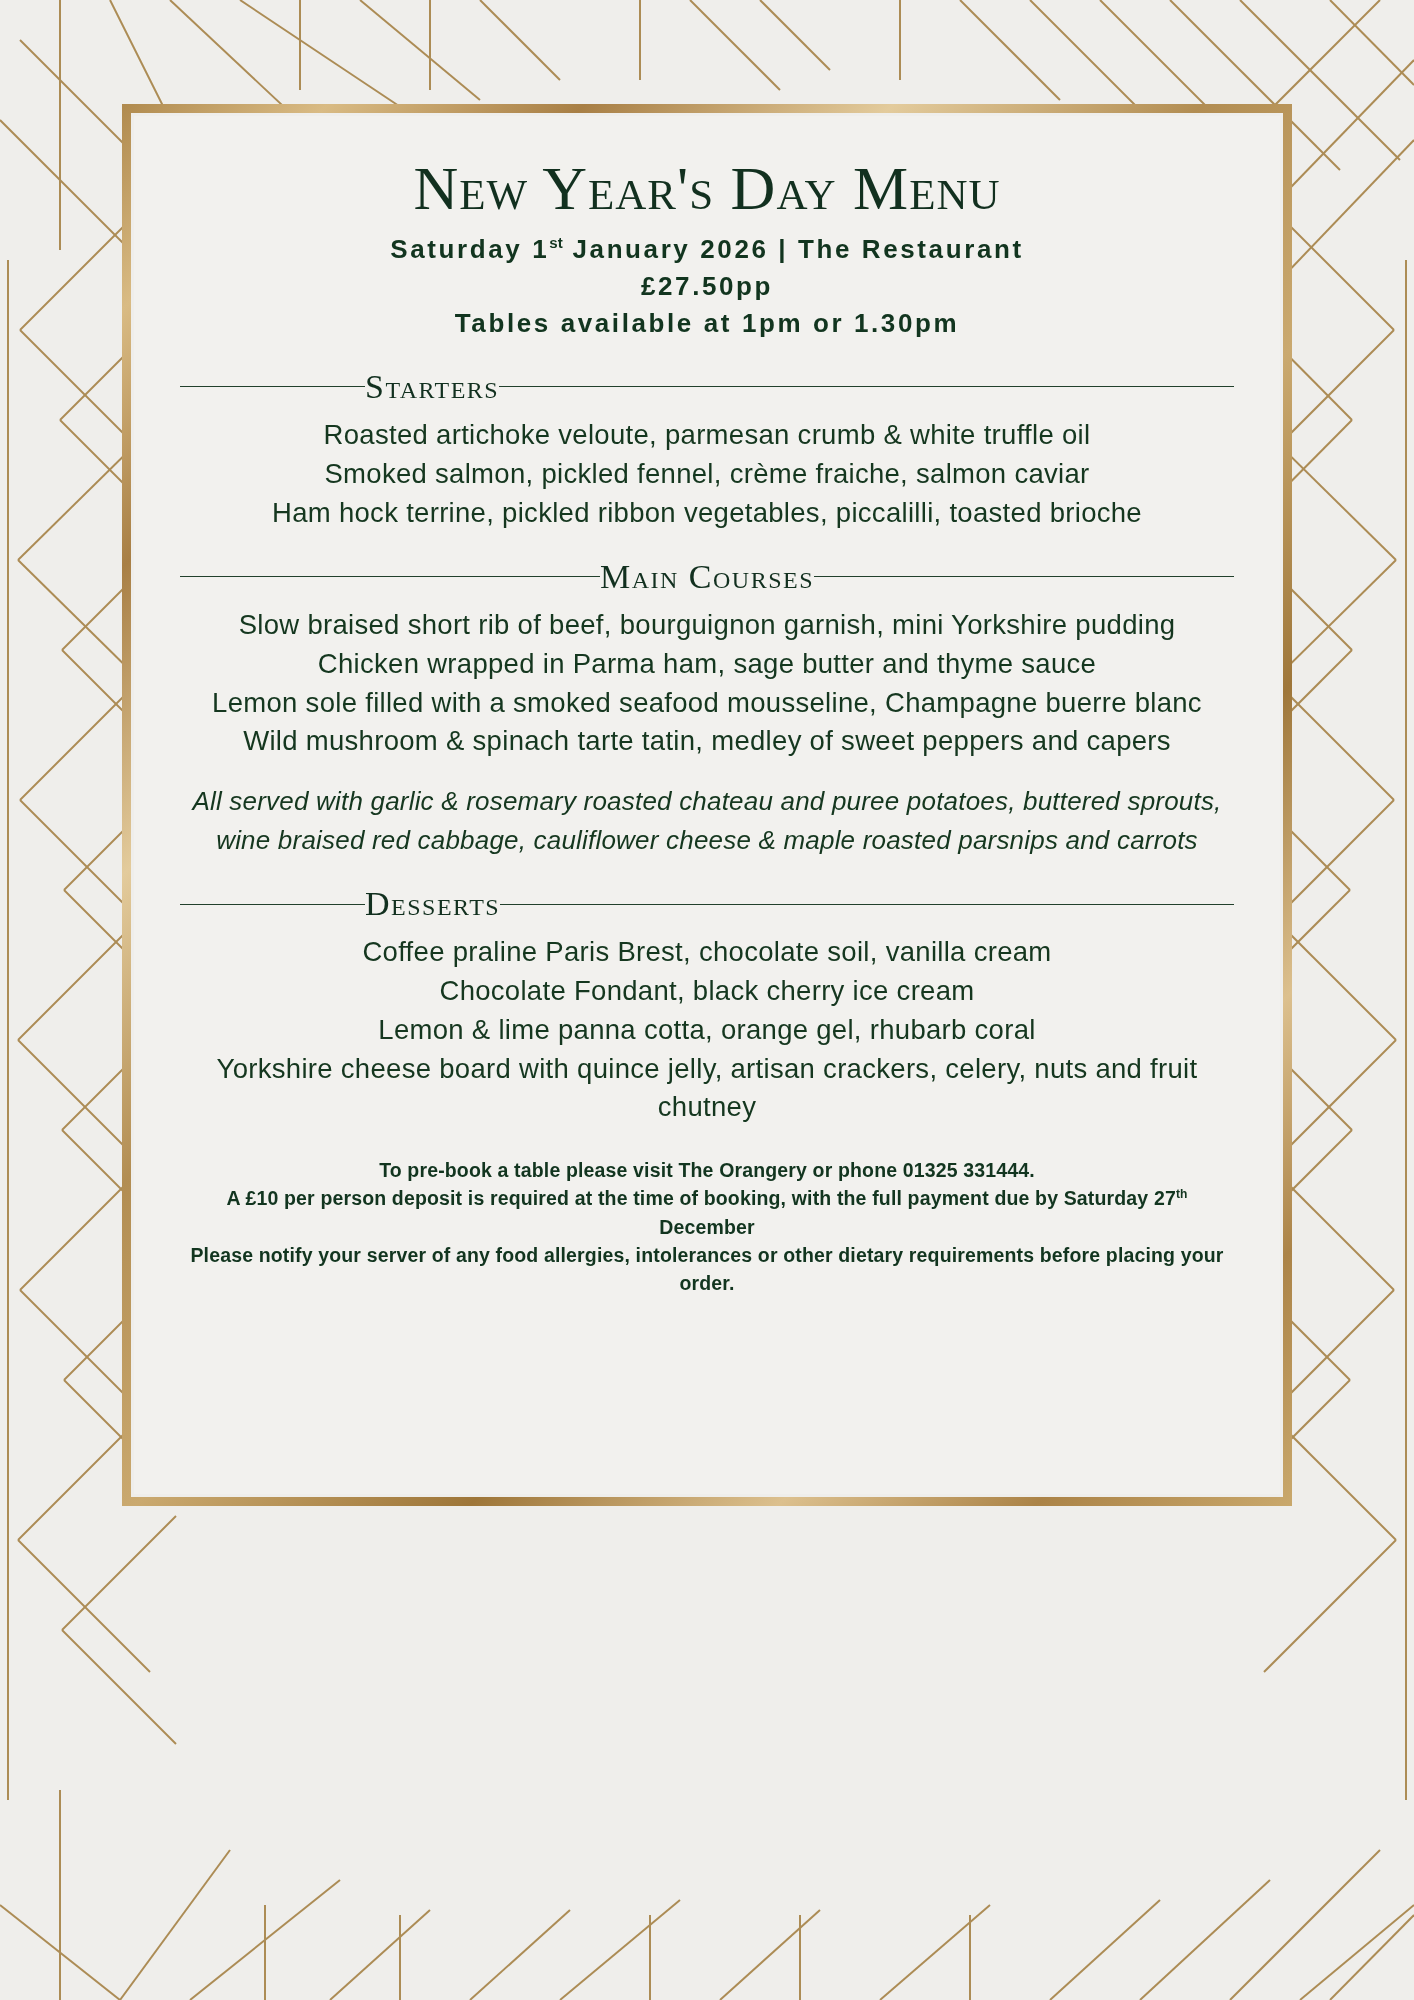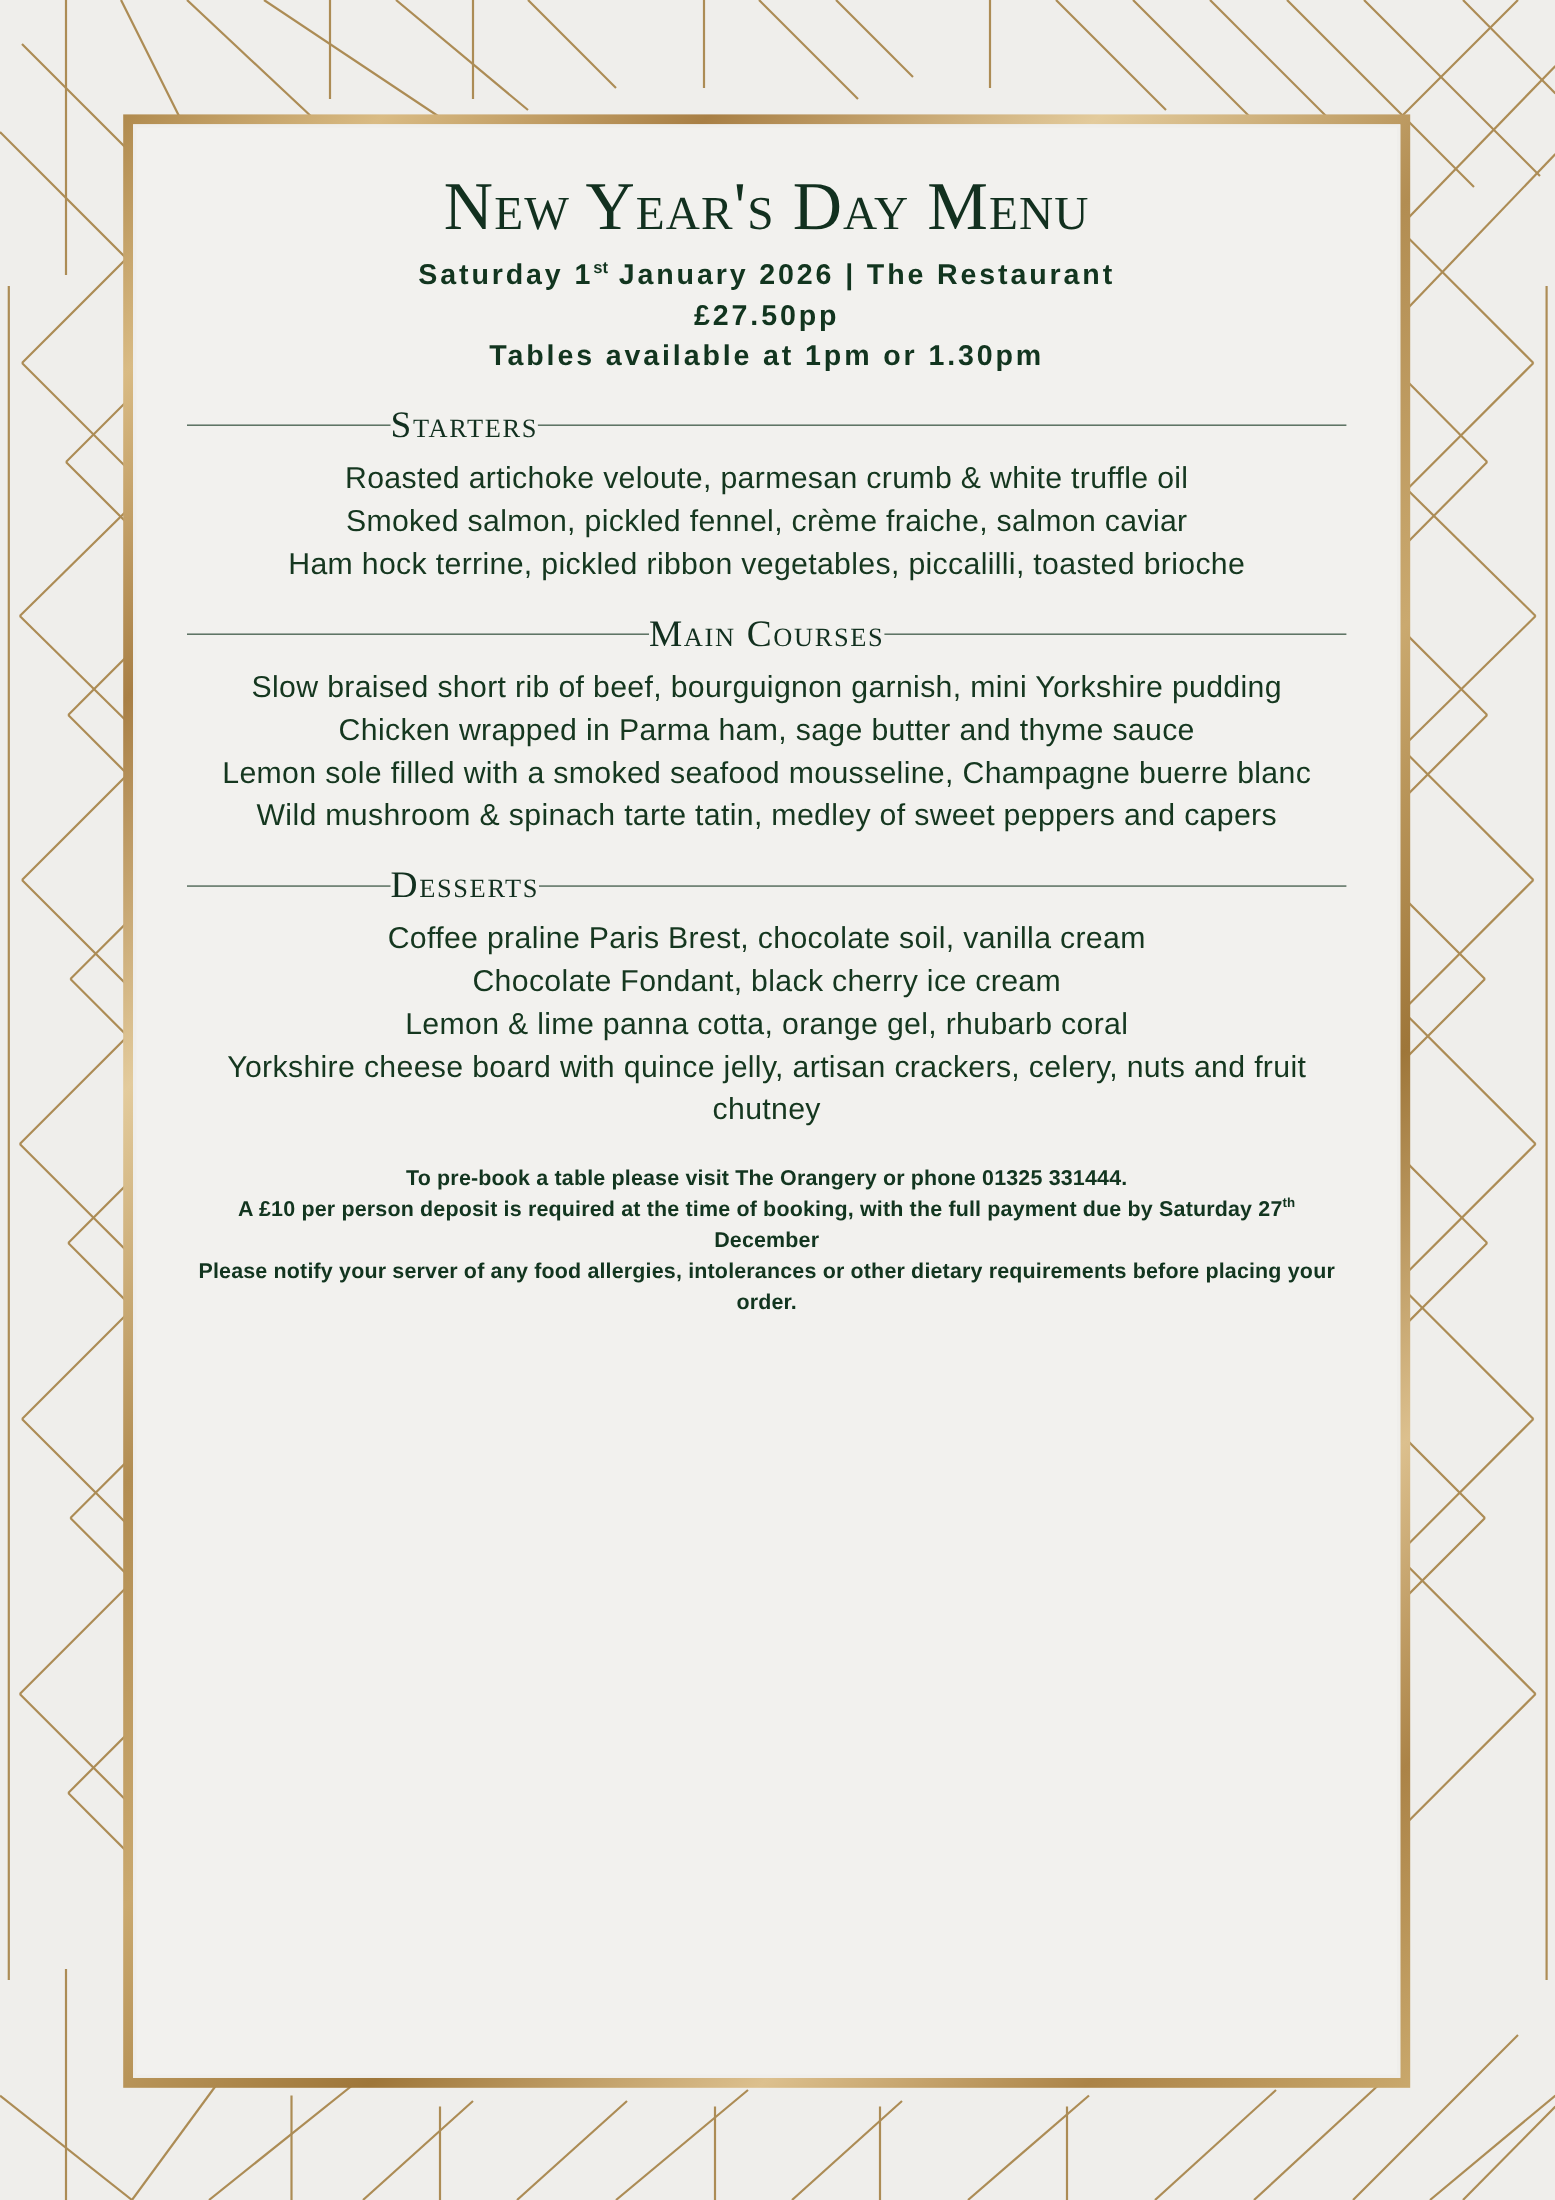--- a/index.html
+++ b/index.html
@@ -20,24 +20,24 @@
     position: absolute;
     inset: 0;
     width: 1414px;
     height: 2000px;
     z-index: 0;
   }
 
   
   #menu-frame {
     position: absolute;
-    left: 112px;
+    left: 122px;
     top: 104px;
     width: 1170px;
-    height: 1794px;
+    height: 1402px;
     padding: 9px;
     box-sizing: border-box;
     background: linear-gradient(135deg,
         #b08a4e 0%, #d9bb84 8%, #a87f45 18%, #e3cb9c 30%,
         #b28d52 42%, #caa96f 55%, #9e7639 68%, #dcc08e 80%,
         #ab8347 90%, #c9a straight 100%);
     background: linear-gradient(135deg,
         #b08a4e 0%, #d9bb84 8%, #a87f45 18%, #e3cb9c 30%,
         #b28d52 42%, #caa96f 55%, #9e7639 68%, #dcc08e 80%,
         #ab8347 90%, #c9a86c 100%);
@@ -263,20 +263,21 @@
       <div class="rule"></div>
       <div class="label">Main Courses</div>
       <div class="rule"></div>
     </div>
     <div class="items">
       <p class="item">Slow braised short rib of beef, bourguignon garnish, mini Yorkshire pudding</p>
       <p class="item">Chicken wrapped in Parma ham, sage butter and thyme sauce</p>
       <p class="item">Lemon sole filled with a smoked seafood mousseline, Champagne buerre blanc</p>
       <p class="item">Wild mushroom &amp; spinach tarte tatin, medley of sweet peppers and capers</p>
     </div>
+    <div class="served-with">All served with garlic &amp; rosemary roasted chateau and puree potatoes, buttered sprouts, wine braised red cabbage, cauliflower cheese &amp; maple roasted parsnips and carrots</div>
 
     <div class="section-head">
       <div class="rule short"></div>
       <div class="label">Desserts</div>
       <div class="rule"></div>
     </div>
     <div class="items">
       <p class="item">Coffee praline Paris Brest, chocolate soil, vanilla cream</p>
       <p class="item">Chocolate Fondant, black cherry ice cream</p>
       <p class="item">Lemon &amp; lime panna cotta, orange gel, rhubarb coral</p>

